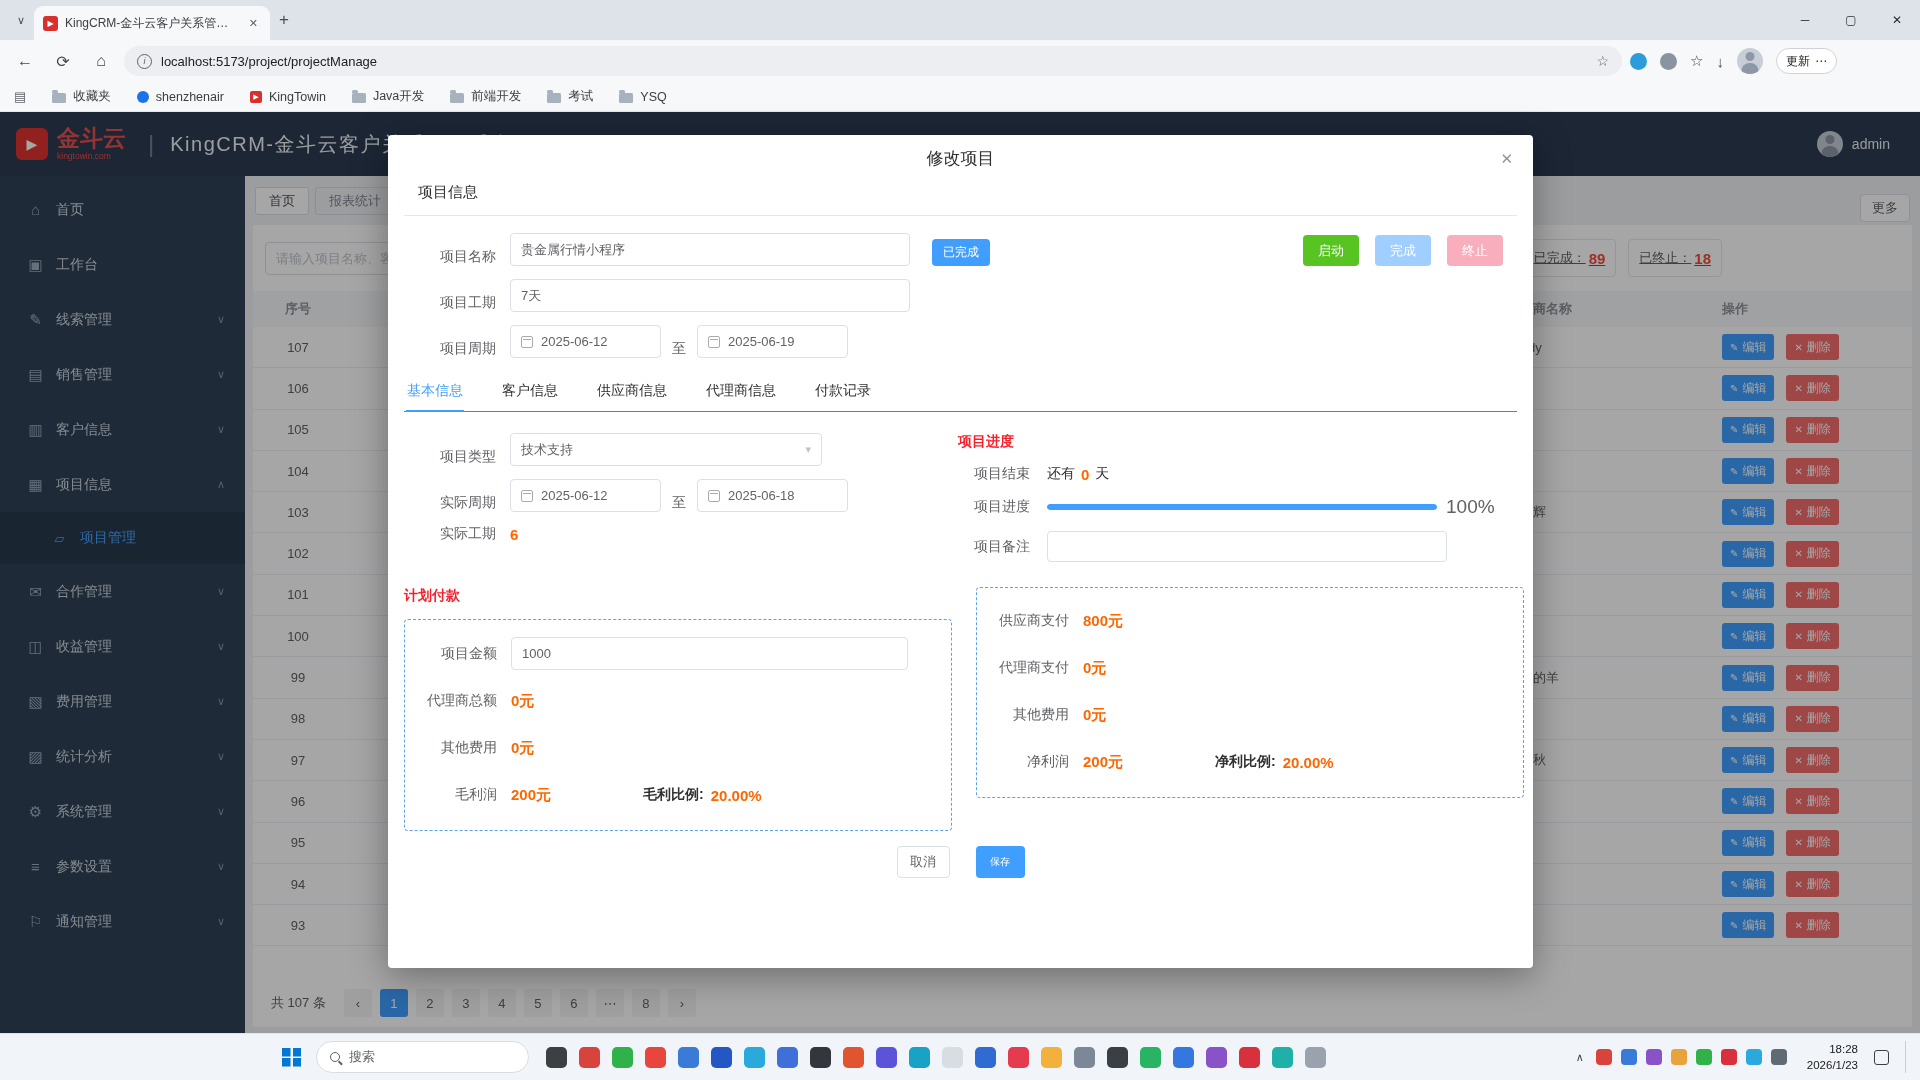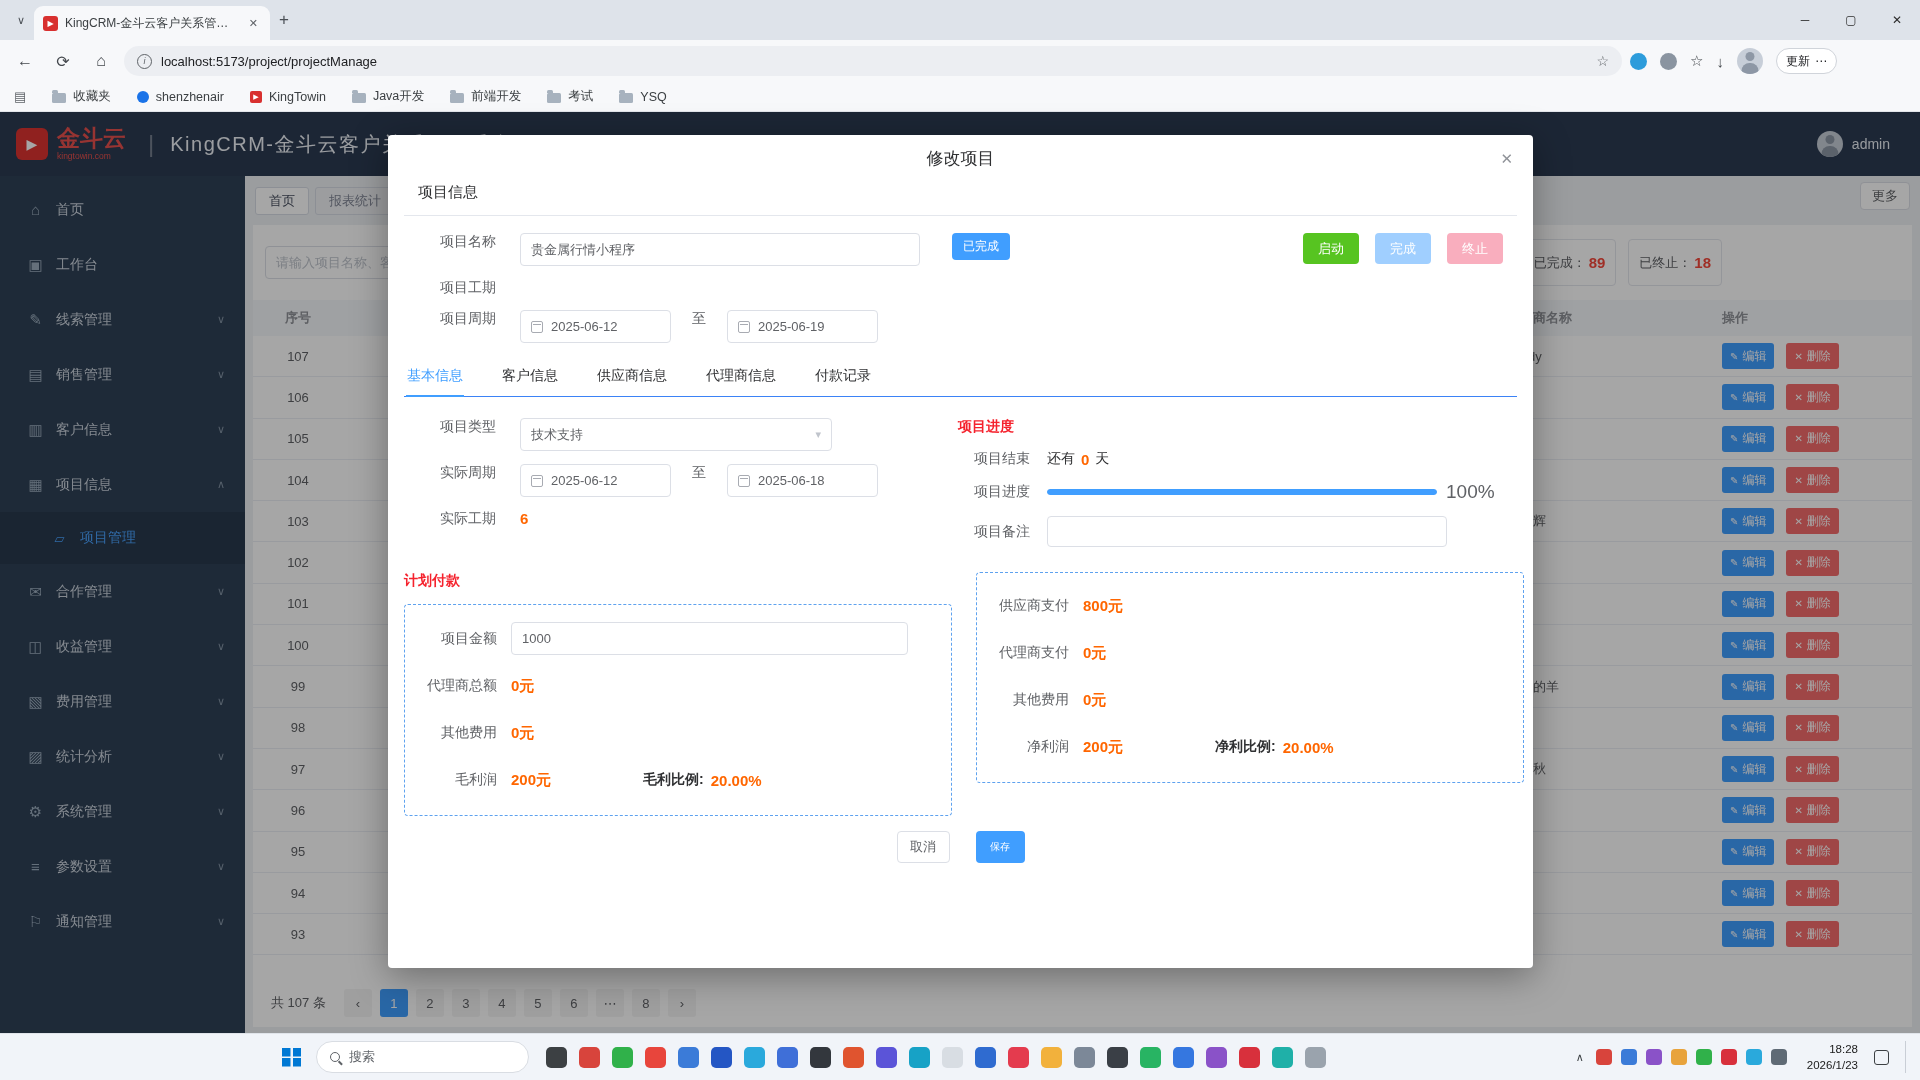--- a/index.html
+++ b/index.html
@@ -63,27 +63,27 @@
   .s-ic{width:19px;margin-right:11px;font-size:15px;color:#9cadbe;text-align:center;flex:none;}
   .s-chev{margin-left:auto;font-size:11px;color:#8494a5;}
   .side-item.sub{height:52px;padding-left:50px;background:#293a4e;}
   .side-item.sub .s-label{color:#49a0fb;}
   .side-item.sub .s-ic{color:#49a0fb;font-size:13px;}
 
   .main{position:absolute;top:64px;left:245px;right:0;bottom:0;background:#eef1f5;}
   .nav-tabs{position:absolute;top:11px;left:10px;display:flex;gap:6px;}
   .nav-tab{height:28px;padding:0 13px;border:1px solid #d8dce5;border-radius:3px;display:flex;align-items:center;font-size:13px;color:#808695;background:#f0f2f5;}
   .nav-tab.active{background:#fff;color:#495060;}
-  .more-btn{position:absolute;top:6px;right:10px;height:28px;padding:0 11px;background:#fff;border:1px solid #dcdfe6;border-radius:4px;display:flex;align-items:center;font-size:13px;color:#606266;}
+  .more-btn{position:absolute;top:18px;right:10px;height:28px;padding:0 11px;background:#fff;border:1px solid #dcdfe6;border-radius:4px;display:flex;align-items:center;font-size:13px;color:#606266;}
   .card{position:absolute;top:49px;left:8px;right:8px;bottom:6px;background:#fff;padding:14px 0 0 0;}
   .search-row{display:flex;align-items:center;padding:0 12px;}
   .search-input{width:322px;height:33px;border:1px solid #dcdfe6;border-radius:4px;padding:0 10px;font-size:13px;color:#606266;background:#fff;}
   .search-input::placeholder{color:#bfc4cc;}
   .stats{margin-left:auto;display:flex;gap:12px;margin-right:178px;}
-  .stat{height:47px;border:1px solid #e4e7ed;border-radius:4px;background:#fff;display:flex;align-items:center;padding:18px 10px;font-size:13px;color:#606266;white-space:nowrap;}
+  .stat{height:38px;border:1px solid #e4e7ed;border-radius:4px;background:#fff;display:flex;align-items:center;padding:18px 10px;font-size:13px;color:#606266;white-space:nowrap;text-decoration:underline;}
   .stat b{color:#f5483b;font-size:15px;margin-left:3px;}
   .table{margin-top:14px;}
   .thead{height:36px;background:#f5f7fa;display:flex;align-items:center;font-size:13px;color:#909399;font-weight:bold;}
   .col-idx{width:90px;text-align:center;flex:none;}
   .col-flex{flex:1;}
   .col-agent{width:215px;flex:none;}
   .col-act{width:190px;flex:none;}
   .trow{height:41.3px;display:flex;align-items:center;border-bottom:1px solid #ebeef5;font-size:13px;color:#606266;background:#fff;}
   .row-btns{display:flex;gap:12px;}
   .btn-edit,.btn-del{height:26px;border-radius:3px;color:#fff;font-size:12px;display:flex;align-items:center;gap:4px;padding:0 8px;border:none;}
@@ -96,21 +96,21 @@
   .page.active{background:#409eff;color:#fff;}
 
   
   .overlay{position:absolute;top:112px;left:0;right:0;bottom:47px;background:rgba(0,0,0,.35);z-index:40;}
   .modal{position:absolute;left:388px;top:135px;width:1145px;height:833px;background:#fff;border-radius:4px;z-index:50;
     box-shadow:0 8px 36px rgba(0,0,0,.35);padding:0 16px;}
   .m-title{height:46px;display:flex;align-items:center;justify-content:center;font-size:17px;color:#303133;}
   .m-close{position:absolute;top:15px;right:20px;font-size:15px;color:#909399;}
   .m-section{font-size:15px;font-weight:500;color:#303133;padding:2px 0 13px 14px;border-bottom:1px solid #e4e7ed;}
   .m-form{padding:17px 0 0 14px;}
-  .f-row{display:flex;align-items:flex-start;margin-bottom:13px;gap:10px;}
+  .f-row{display:flex;align-items:flex-end;margin-bottom:13px;}
   .f-label{width:78px;flex:none;text-align:right;margin-right:14px;font-size:14px;color:#606266;}
   .t-input{height:33px;border:1px solid #dcdfe6;border-radius:4px;padding:0 10px;font-size:13px;color:#606266;background:#fff;}
   .w-name{width:400px;}
   .badge{margin-left:22px;background:#409eff;color:#fff;font-size:12px;padding:5px 11px;border-radius:4px;}
   .row-actions{margin-left:auto;margin-right:14px;display:flex;gap:16px;}
   .act-btn{width:56px;height:31px;border-radius:4px;border:none;color:#fff;font-size:13px;}
   .act-start{background:#57c421;}
   .act-finish{background:#a0cfff;}
   .act-stop{background:#f9aebe;}
   .date-input{width:151px;height:33px;border:1px solid #dcdfe6;border-radius:4px;display:flex;align-items:center;gap:8px;padding:0 10px;font-size:13px;color:#606266;}
@@ -661,20 +661,21 @@
         <input class="t-input w-name" value="贵金属行情小程序" style="">
         <span class="badge">已完成</span>
         <span class="row-actions">
           <button class="act-btn act-start">启动</button>
           <button class="act-btn act-finish">完成</button>
           <button class="act-btn act-stop">终止</button>
         </span>
       </div>
       <div class="f-row">
         <span class="f-label">项目工期</span>
+        <input class="t-input w-name" value="7天" style="">
       </div>
       <div class="f-row">
         <span class="f-label">项目周期</span>
         <span class="date-input">
           <span class="cal-icon"></span>
           <span>2025-06-12</span>
         </span>
         <span class="to-sep">至</span>
         <span class="date-input">
           <span class="cal-icon"></span>

